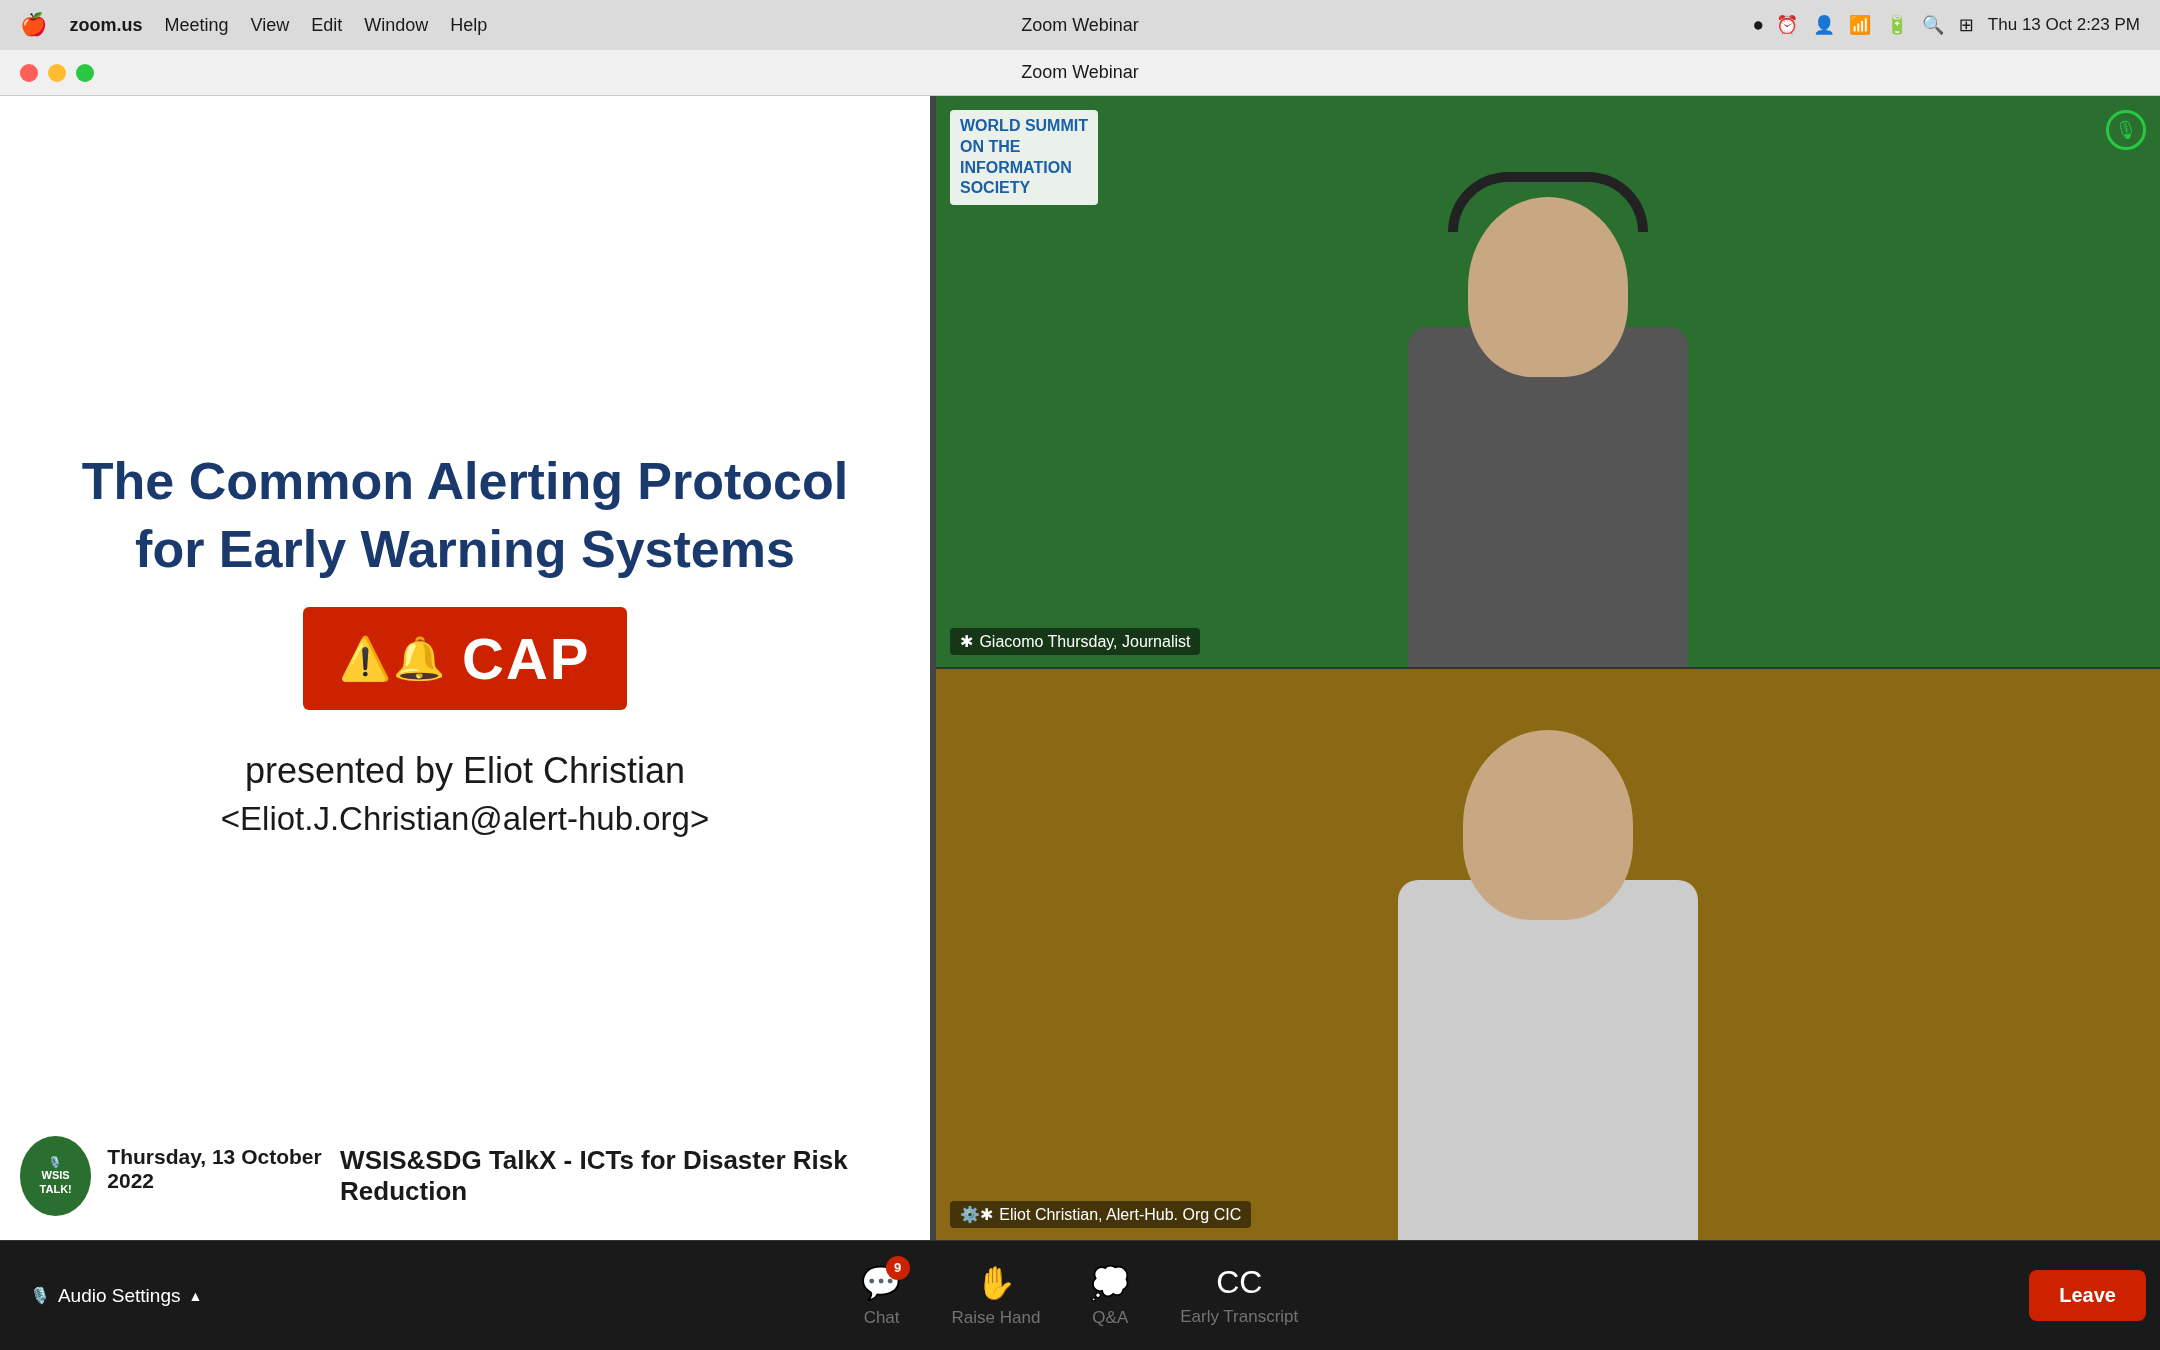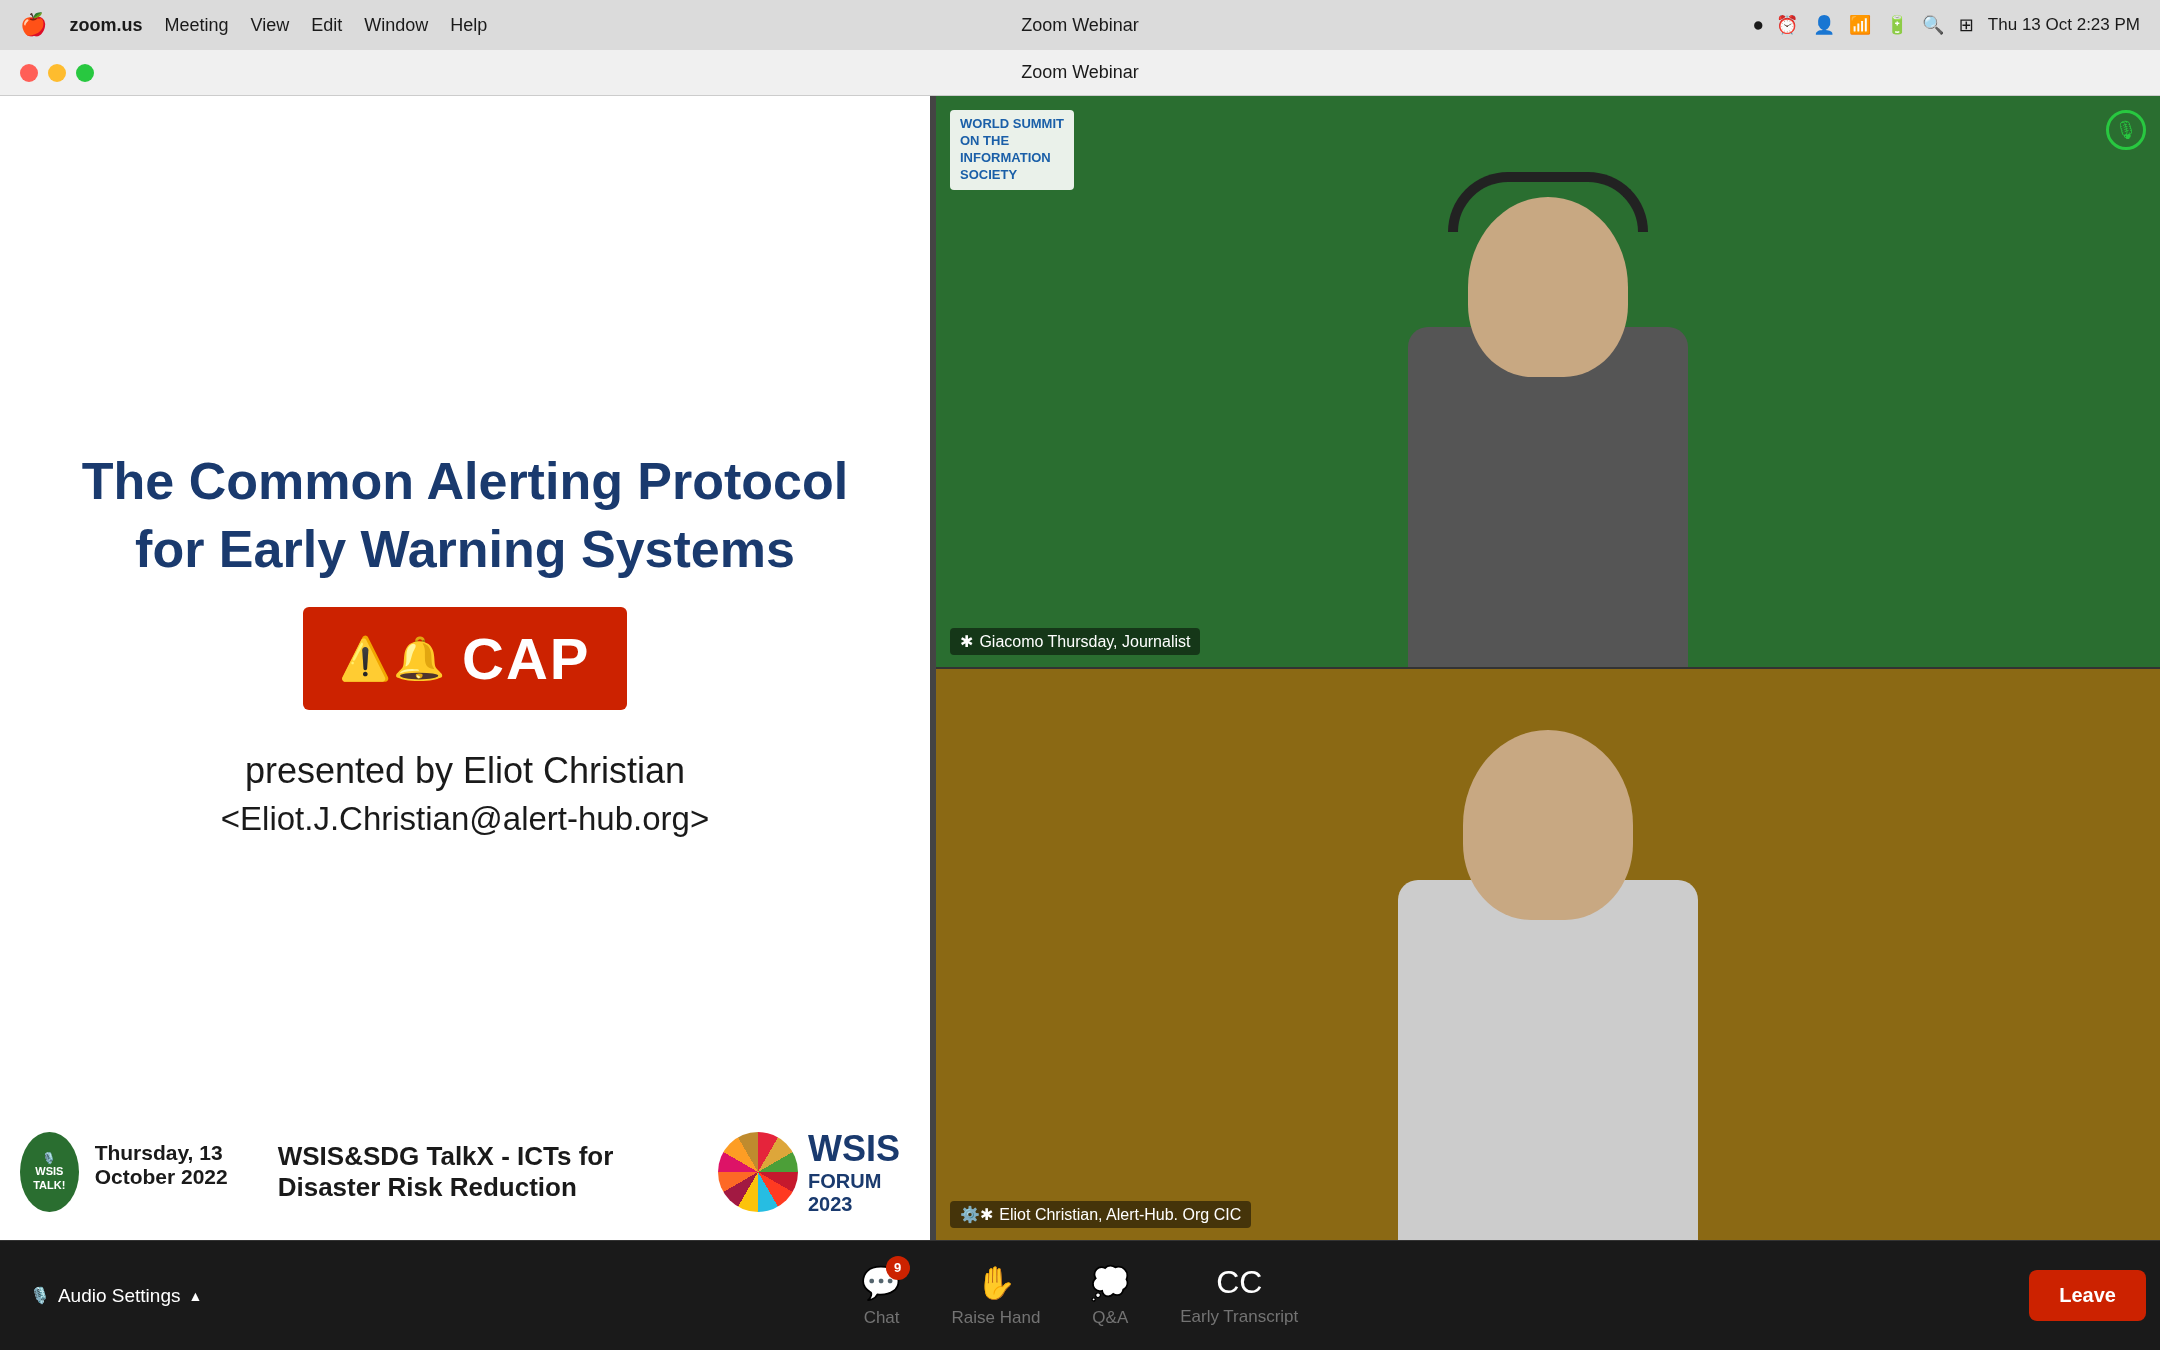--- a/index.html
+++ b/index.html
@@ -216,21 +216,21 @@
     }
 
     
     .wsis-overlay {
       position: absolute;
       top: 14px;
       left: 14px;
       background: rgba(255,255,255,0.9);
       padding: 6px 10px;
       border-radius: 4px;
-      font-size: 13px;
+      font-size: 16px;
       font-weight: 700;
       color: #1a5fa8;
       line-height: 1.3;
     }
     .mic-indicator {
       position: absolute;
       top: 14px;
       right: 14px;
       width: 40px;
       height: 40px;
@@ -531,28 +531,20 @@
     <div class="slide-footer">
       <div class="slide-footer-left">
         <div class="wsis-talkx-logo">
           🎙️<br>WSIS TALK!
         </div>
         <div class="slide-footer-text">
           <span class="slide-footer-date">Thursday, 13 October 2022</span>
           <span class="slide-footer-event">WSIS&amp;SDG TalkX - ICTs for Disaster Risk Reduction</span>
         </div>
       </div>
-      <div class="wsis-forum-badge">
-        <div class="sdg-wheel"></div>
-        <div class="wsis-forum-text">
-          <span class="wsis-text">WSIS</span>
-          <span class="forum-text">FORUM</span>
-          <span class="year-text">2023</span>
-        </div>
-      </div>
     </div>
   </div>
 
   <div class="divider"></div>
 
   <div class="video-panels">
 
     <div class="video-panel top">
       <div class="video-person">
 

